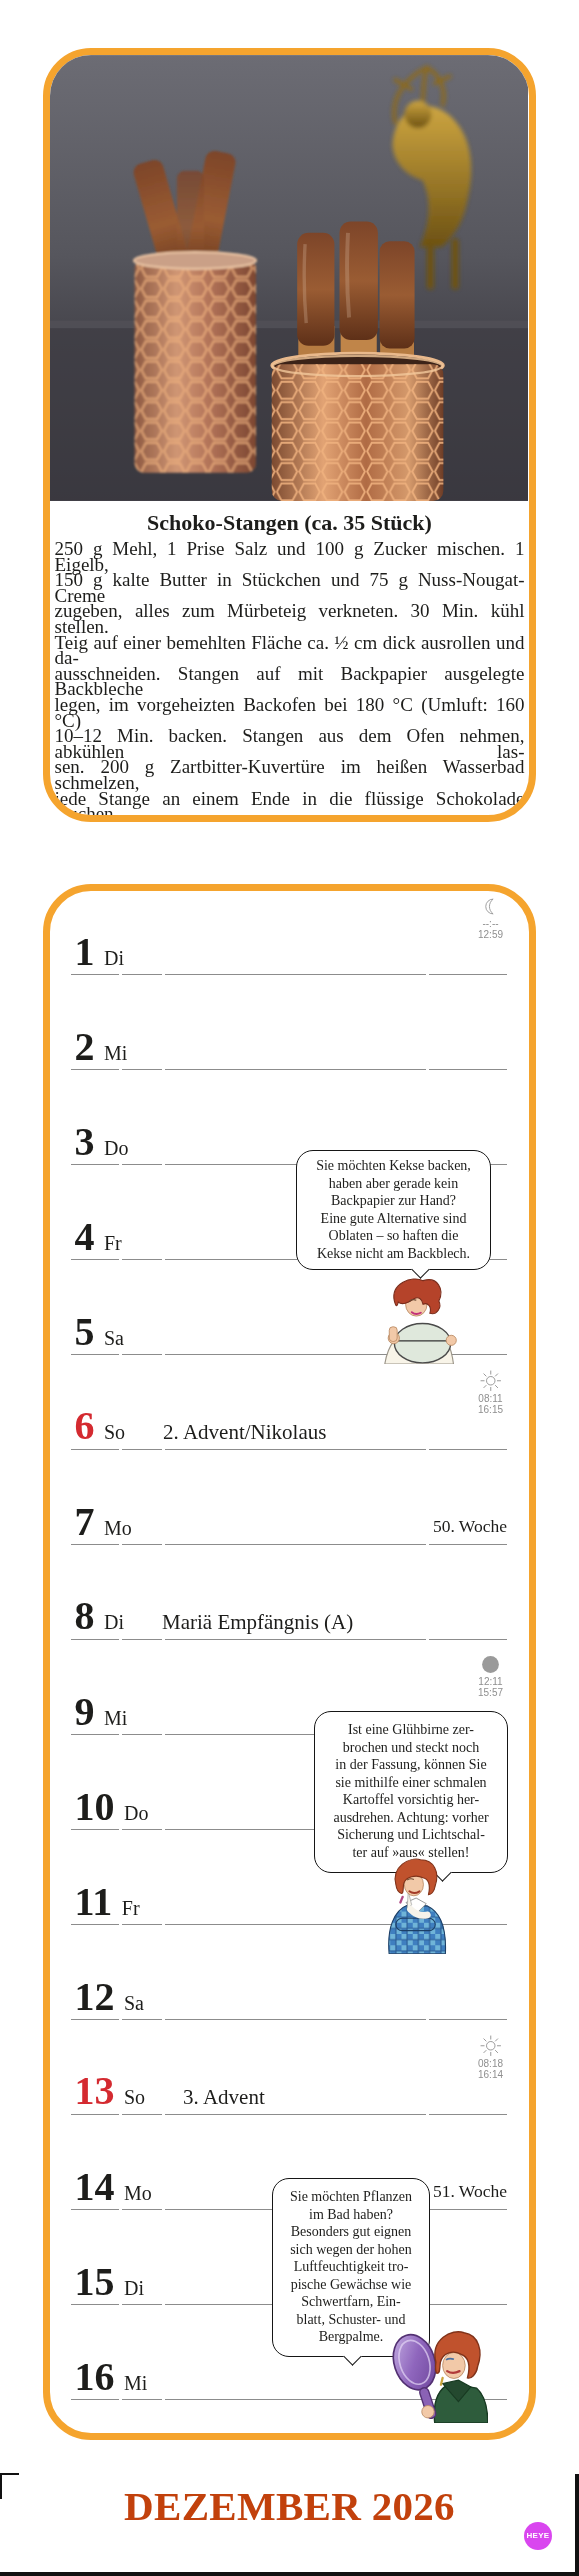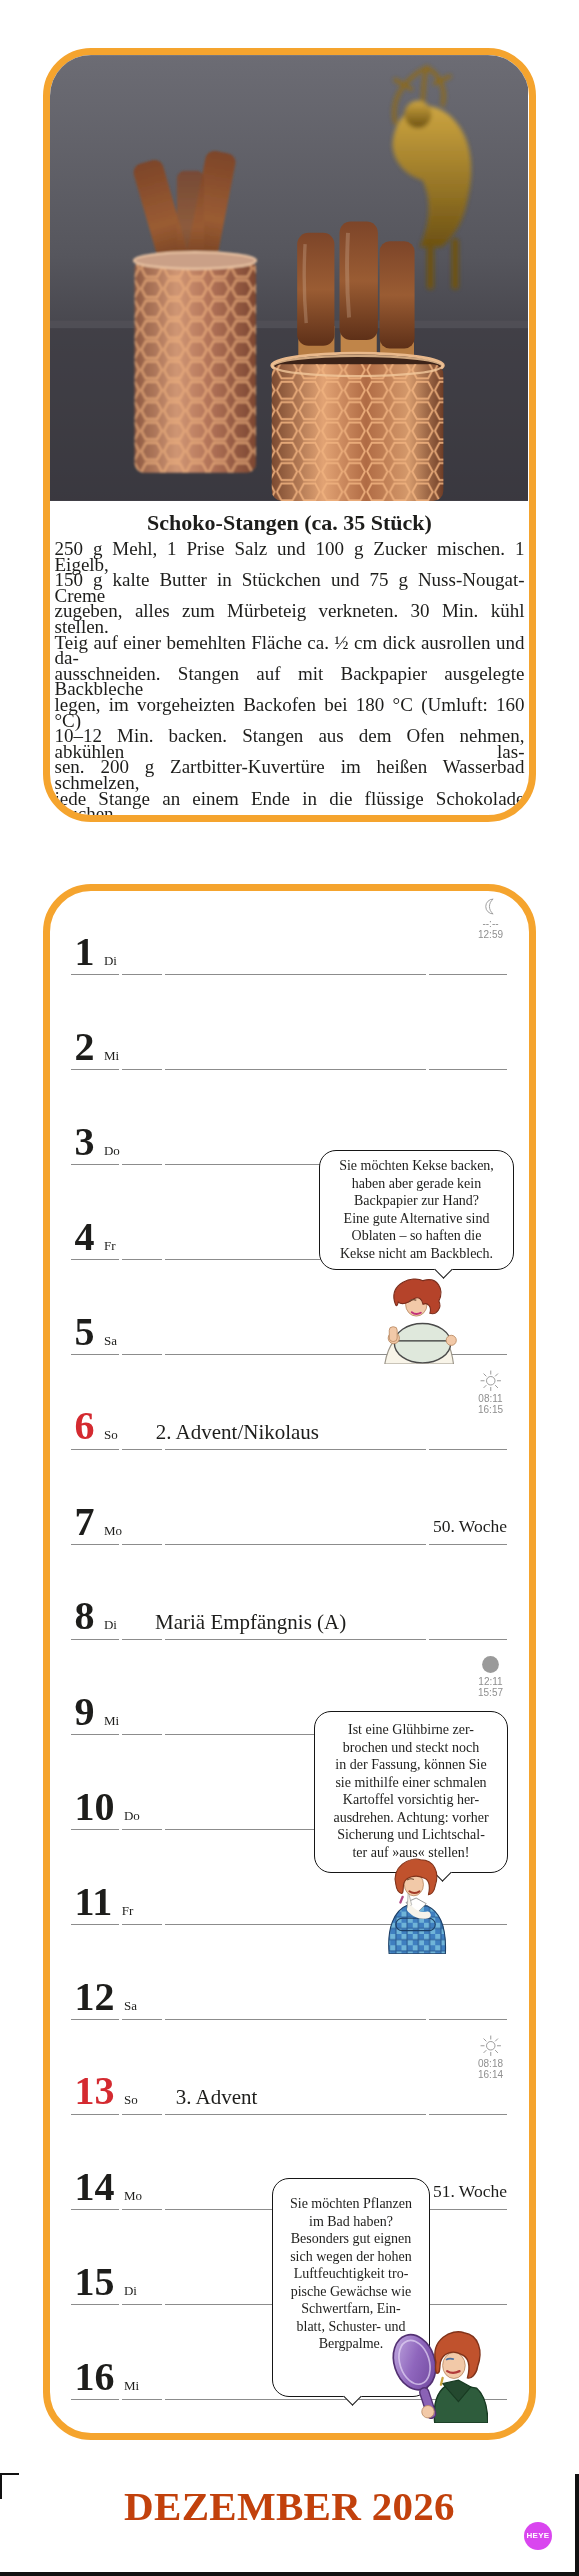--- a/index.html
+++ b/index.html
@@ -25,40 +25,40 @@
   .row.first{height:84px;}
   .row::after{content:"";position:absolute;left:0;bottom:0;width:100%;height:1.1px;
     background:linear-gradient(90deg,
       #8c8c8c 0 10.9%, rgba(0,0,0,0) 10.9% 11.6%,
       #8c8c8c 11.6% 20.8%, rgba(0,0,0,0) 20.8% 21.5%,
       #8c8c8c 21.5% 81.5%, rgba(0,0,0,0) 81.5% 82.2%,
       #8c8c8c 82.2% 100%);}
   .daylabel{position:absolute;left:3.4px;bottom:5.1px;display:flex;align-items:baseline;white-space:nowrap;}
   .num{font-size:40px;font-weight:bold;line-height:0.9;color:#1d1d1b;}
   .row.red .num{color:#d42a30;}
-  .abbr{font-size:13px;margin-left:9.6px;margin-top:20px;}
+  .abbr{font-size:20px;margin-left:9.6px;margin-top:20px;}
   .holiday{font-size:21px;margin-left:38px;}
   .week{position:absolute;right:0;bottom:8px;font-size:17.5px;}
 
   .astro{position:absolute;left:395px;top:14.7px;width:49px;text-align:center;
          color:#8f8f8f;font-family:"Liberation Sans",sans-serif;font-size:10px;line-height:11px;}
   .astro svg{display:block;margin:0 auto 2.3px;}
   .row.first .astro{top:5.6px;}
 
   
   .bubble{position:absolute;box-sizing:border-box;background:#fff;border:1.4px solid #161616;
           border-radius:17px;text-align:center;font-size:14px;line-height:17.5px;
           white-space:pre-line;z-index:3;}
   .bubble::after{content:"";position:absolute;bottom:-7.3px;width:12px;height:12px;background:#fff;
           border-right:1.4px solid #161616;border-bottom:1.4px solid #161616;transform:rotate(45deg);}
-  #bubble-1{left:269px;top:259px;width:195px;height:120px;padding-top:6.2px;}
+  #bubble-1{left:246px;top:259px;width:195px;height:120px;padding-top:6.2px;}
   #bubble-1::after{left:117px;}
   #bubble-2{left:264px;top:820px;width:194px;height:162px;padding-top:9px;}
   #bubble-2::after{left:121px;}
-  #bubble-3{left:222px;top:1287px;width:158px;height:219px;padding-top:16px;}
+  #bubble-3{left:222px;top:1287px;width:158px;height:179px;padding-top:9px;}
   #bubble-3::after{left:73px;}
 
   .chara{position:absolute;z-index:4;}
   #char-1{left:319px;top:384px;}
   #char-2{left:329px;top:964px;}
   #char-3{left:336px;top:1426px;}
 
   
   #month-title{position:absolute;left:0;top:2482px;width:100%;text-align:center;
                font-size:41px;font-weight:bold;letter-spacing:0.3px;color:#c2410c;}

